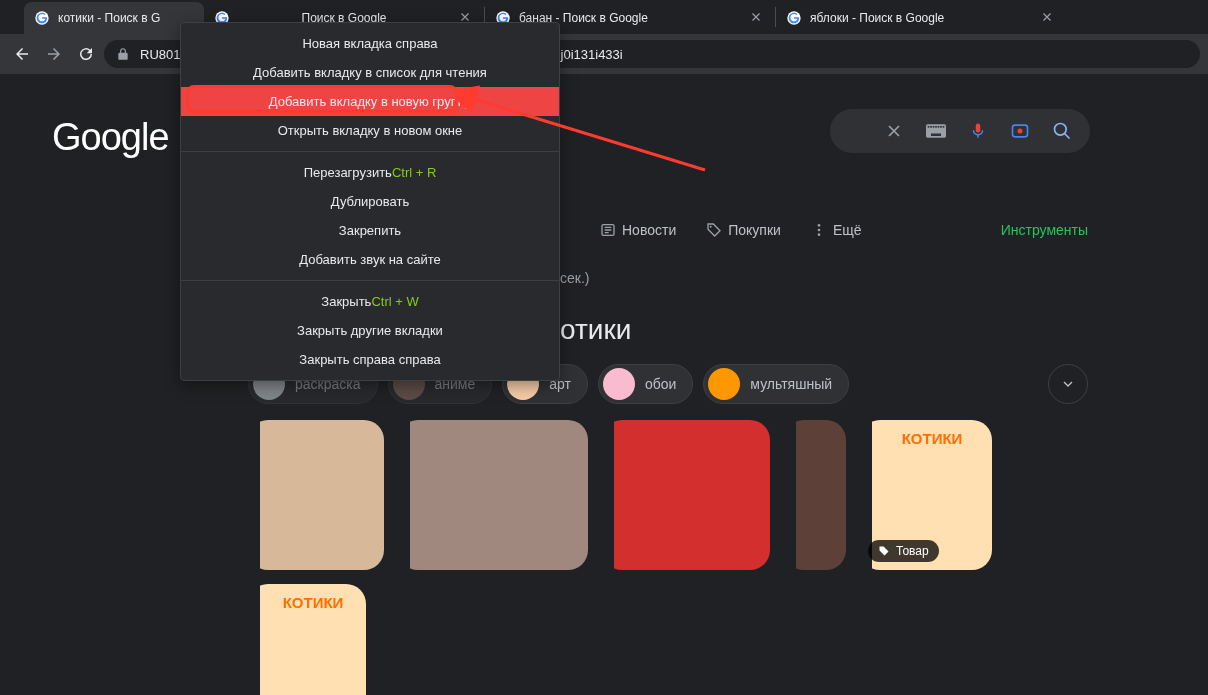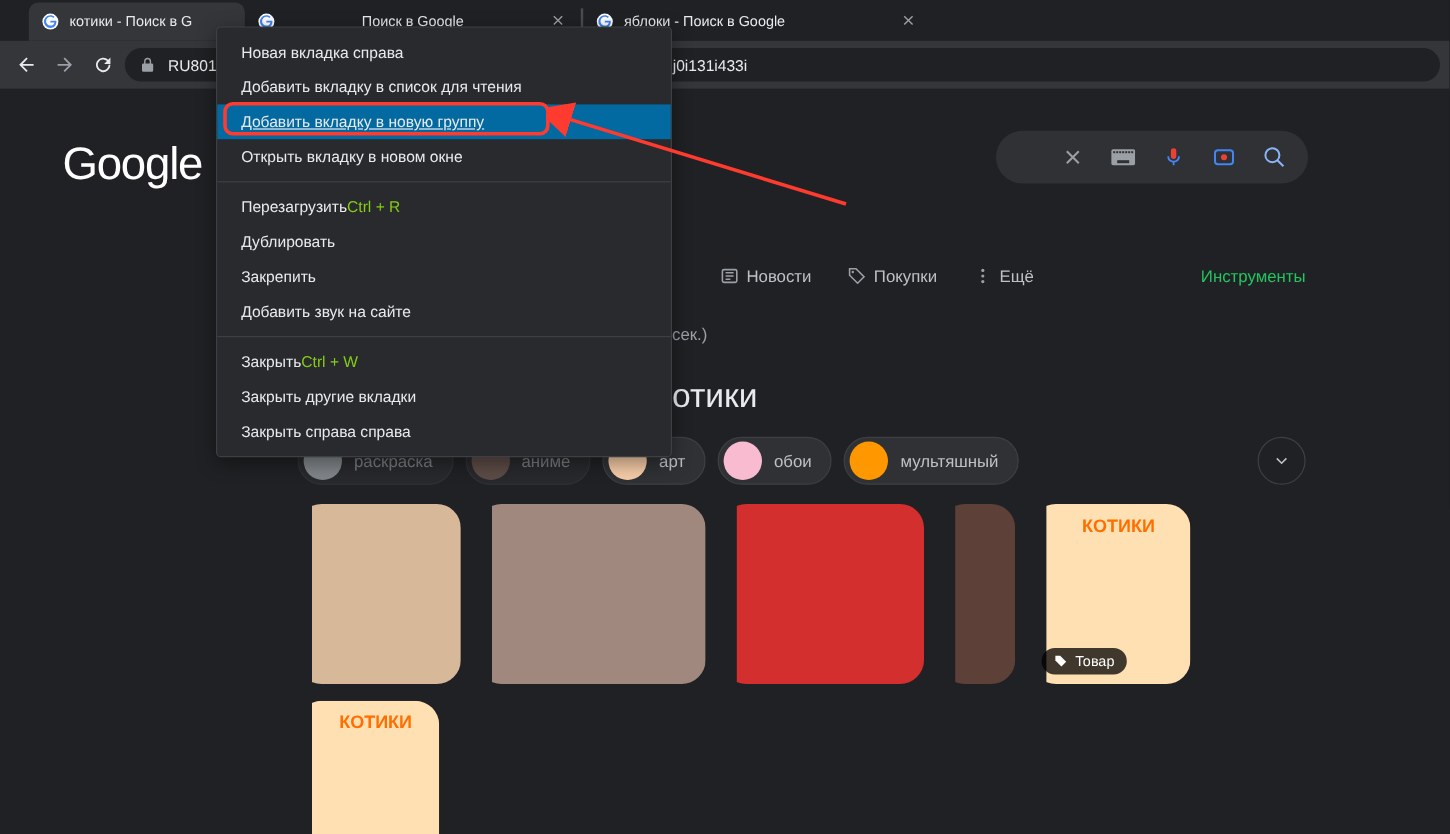--- a/index.html
+++ b/index.html
@@ -179,21 +179,21 @@
     border-radius:4px;
     box-shadow: 0 4px 16px rgba(0,0,0,0.4);
     padding: 6px 0;
     z-index: 100;
     font-size: 13px;
     color:#e8eaed;
   }
   .ctx-item {
     padding: 7px 20px;
     display:flex;
-    justify-content:flex-start;
+    justify-content:center;
     cursor:pointer;
   }
   .ctx-sep { height:1px; background:#3c4043; margin:6px 0; }
   .ctx-shortcut { color:#84cc16; }
   .highlight-box {
     position:absolute;
     border: 3px solid #ff3b30;
     border-radius: 8px;
     pointer-events:none;
     z-index: 101;
@@ -226,20 +226,34 @@
         </svg>
     </span>
     <span class="title" style="text-align:center">Поиск в Google</span>
     <span class="close">
         <svg viewBox="0 0 24 24" width="14" height="14">
           <path d="M6 6l12 12M18 6L6 18" stroke="currentColor" stroke-width="2"></path>
         </svg>
       </span>
   </div>
   <div class="tab-sep"></div>
+  <div class="tab" style="min-width:290px">
+    <span class="favicon">
+      <svg viewBox="0 0 24 24" width="16" height="16">
+          <circle cx="12" cy="12" r="10" fill="#fff"></circle>
+          <path d="M12 11v2h5c-.3 2-2 4-5 4-3 0-5.4-2.5-5.4-5.5S9 6 12 6c1.5 0 2.8.6 3.7 1.5l1.5-1.5C15.8 4.6 14 4 12 4 7.6 4 4 7.6 4 12s3.6 8 8 8c4.5 0 7.5-3.2 7.5-7.7 0-.5 0-1-.1-1.3H12z" fill="#4285f4"></path>
+        </svg>
+    </span>
+    <span class="title">банан - Поиск в Google</span>
+    <span class="close">
+        <svg viewBox="0 0 24 24" width="14" height="14">
+          <path d="M6 6l12 12M18 6L6 18" stroke="currentColor" stroke-width="2"></path>
+        </svg>
+      </span>
+  </div>
   <div class="tab-sep"></div>
   <div class="tab" style="min-width:290px">
     <span class="favicon">
       <svg viewBox="0 0 24 24" width="16" height="16">
           <circle cx="12" cy="12" r="10" fill="#fff"></circle>
           <path d="M12 11v2h5c-.3 2-2 4-5 4-3 0-5.4-2.5-5.4-5.5S9 6 12 6c1.5 0 2.8.6 3.7 1.5l1.5-1.5C15.8 4.6 14 4 12 4 7.6 4 4 7.6 4 12s3.6 8 8 8c4.5 0 7.5-3.2 7.5-7.7 0-.5 0-1-.1-1.3H12z" fill="#4285f4"></path>
         </svg>
     </span>
     <span class="title">яблоки - Поиск в Google</span>
     <span class="close">
@@ -408,21 +422,21 @@
     </div>
 </div>
 
 <div class="ctx-menu" id="ctx">
     <div class="ctx-item">
       <span>Новая вкладка справа</span>
     </div>
     <div class="ctx-item">
       <span>Добавить вкладку в список для чтения</span>
     </div>
-    <div class="ctx-item" style="background: #0369a1; text-decoration: underline;">
+    <div class="ctx-item" style="background: #ef4444;">
       <span>Добавить вкладку в новую группу</span>
     </div>
     <div class="ctx-item">
       <span>Открыть вкладку в новом окне</span>
     </div>
     <div class="ctx-sep"></div>
     <div class="ctx-item">
       <span>Перезагрузить</span>
       <span class="ctx-shortcut">Ctrl + R</span>
     </div>

